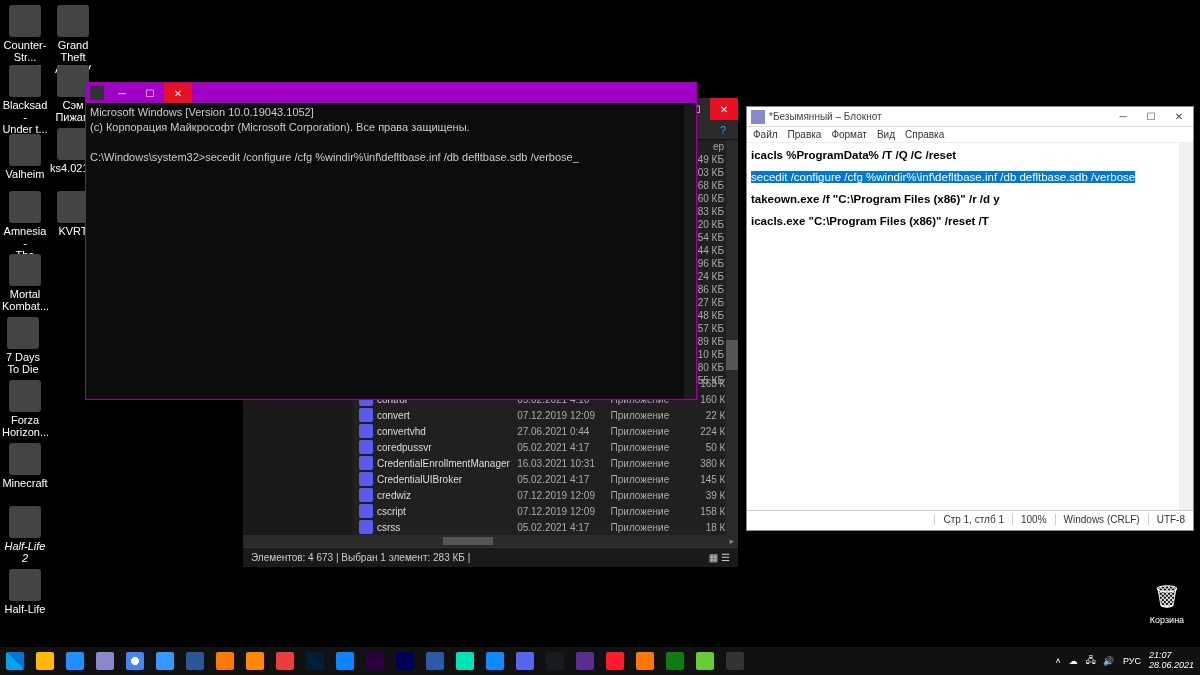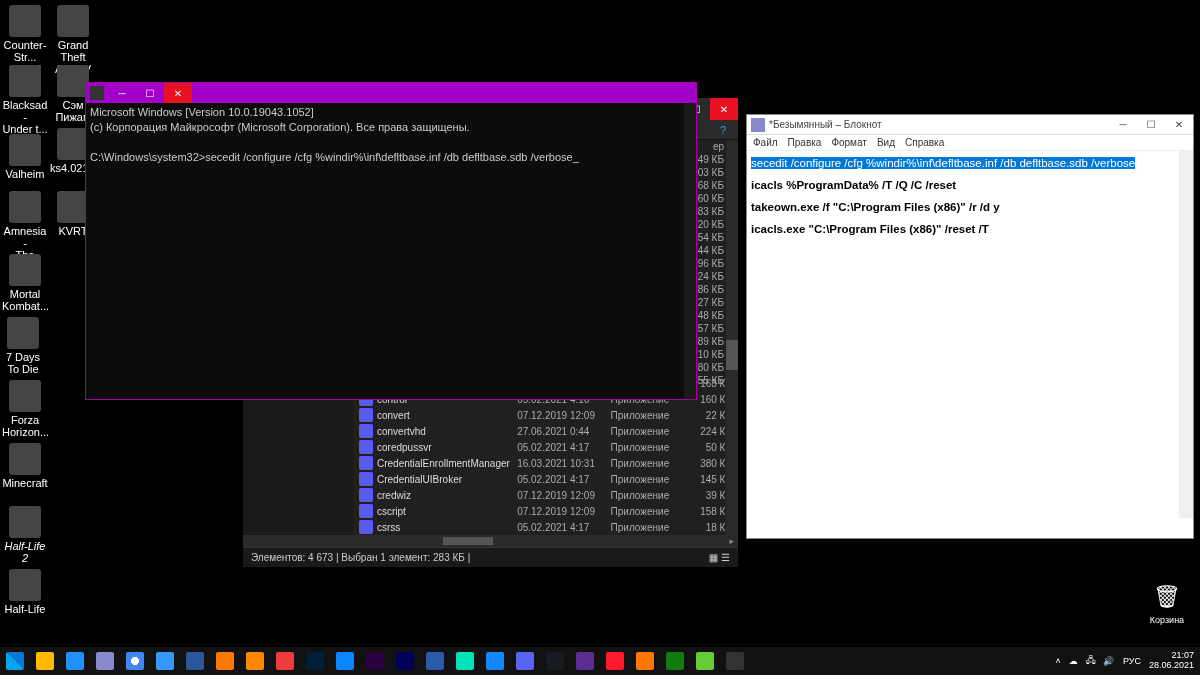--- a/index.html
+++ b/index.html
@@ -35,39 +35,39 @@
 .expllist { flex:1; overflow:hidden; position:relative; }
 .row { display:flex; padding:1px 6px; font-size:10px; color:#ddd; align-items:center; }
 .row .fic { width:14px; height:14px; background:#5a5aee; margin-right:4px; border-radius:2px; flex-shrink:0; }
 .row .nm { width:150px; overflow:hidden; }
 .row .dt { width:100px; color:#aaa; }
 .row .tp { width:80px; color:#aaa; }
 .row .sz { width:50px; text-align:right; color:#aaa; }
 .explstat { height:20px; background:#1a1a1a; border-top:1px solid #333; font-size:10px; color:#ccc; display:flex; align-items:center; padding:0 8px; justify-content:space-between; }
 
 
-.notepad { position:absolute; left:746px; top:106px; width:448px; height:425px; background:#fff; border:1px solid #888;margin-top:8px; }
+.notepad { position:absolute; left:746px; top:106px; width:448px; height:425px; background:#fff; border:1px solid #888; }
 .npbar { height:20px; background:#fff; display:flex; align-items:center; font-size:10px; color:#444; border-bottom:1px solid #ddd; }
 .npbar .ic { width:14px; height:14px; margin:0 4px; background:#88c; }
 .npbar .ttl { flex:1; }
 .npbar .btn { width:28px; height:20px; display:flex; align-items:center; justify-content:center; color:#444; }
 .npmenu { height:16px; display:flex; gap:10px; padding:0 6px; font-size:10px; color:#333; align-items:center; border-bottom:1px solid #eee; }
 .npbody { padding:2px; font-family:Consolas,monospace; font-size:11.5px; line-height:1.9; color:#000; height:calc(100% - 56px); position:relative; }
 .npbody .line { padding:0 2px; }
 .npbody .sel { background:#0078d7; color:#fff; display:inline; }
 .npstat { height:18px; border-top:1px solid #ccc; display:flex; font-size:10px; color:#333; align-items:center; }
 .npstat > div { padding:0 8px; border-left:1px solid #ccc; }
 .npscroll { position:absolute; right:0; top:0; bottom:0; width:14px; background:#f0f0f0; }
 
 
 .taskbar { position:absolute; bottom:0; left:0; right:0; height:28px; background:#111; display:flex; align-items:center; }
 .taskbar .tbtn { width:30px; height:28px; display:flex; align-items:center; justify-content:center; color:#fff; font-size:14px; }
 .taskbar .tbtn .tic { width:18px; height:18px; border-radius:2px; }
 .tbright { margin-left:auto; display:flex; align-items:center; color:#fff; font-size:9px; gap:8px; padding-right:6px; }
-.tbright .clock { text-align:right; line-height:1.1; }
+.tbright .clock { text-align:left; line-height:1.1;font-style:italic; }
 
 
 .trash { position:absolute; right:10px; bottom:50px; width:46px; text-align:center; color:#fff; font-size:9px; }
 .trash .ic { width:32px; height:32px; margin:0 auto 2px; display:flex; align-items:center; justify-content:center; font-size:22px; }
 
 
 .c-csgo{background:#b88a3a}.c-gta{background:#5a5a5a}.c-bs{background:#333}.c-sam{background:#3a8}.c-val{background:#a33}.c-ks{background:#2a6}.c-amn{background:#222}.c-kvrt{background:#c22}.c-mk{background:#831}.c-7d{background:#822}.c-fh{background:#e55}.c-mc{background:#6a3}.c-hl2{background:#c63}.c-hl{background:#c63}
 .t-win{background:linear-gradient(45deg,#00a4ef 50%,#0078d7 50%)}.t-exp{background:#ffb900}.t-ff{background:#1e90ff}.t-np{background:#88c}.t-ch{background:radial-gradient(circle,#fff 30%,#4285f4 30%)}.t-ob{background:#39f}.t-wd{background:#2b579a}.t-av{background:#ff7800}.t-vlc{background:#ff8800}.t-any{background:#ee3b3b}.t-ps{background:#001e36}.t-ea{background:#0a84ff}.t-pr{background:#2a003f}.t-ae{background:#00005b}.t-bl{background:#2a5aa8}.t-au{background:#00e2b7}.t-gl{background:#18f}.t-ds{background:#5865f2}.t-st{background:#171a21}.t-gog{background:#5c2d91}.t-op{background:#ff1b2d}.t-aimp{background:#ff7700}.t-xb{background:#107c10}.t-ut{background:#6c3}.t-cmd{background:#333}
 </style>
 </head>
@@ -287,26 +287,33 @@
     </div>
     <div class="npmenu" id="npmenu">
         <span>Файл</span>
         <span>Правка</span>
         <span>Формат</span>
         <span>Вид</span>
         <span>Справка</span>
       </div>
     <div class="npbody">
       <div id="nplines">
+          <div class="line" style="font-weight:bold;">icacls %ProgramData% /T /Q /C /reset</div>
           <div class="line"><span class="sel">secedit /configure /cfg %windir%\inf\defltbase.inf /db defltbase.sdb /verbose</span></div>
-          <div class="line" style="font-weight:bold;">icacls %ProgramData% /T /Q /C /reset</div>
           <div class="line" style="font-weight:bold;">takeown.exe /f "C:\Program Files (x86)" /r /d y</div>
           <div class="line" style="font-weight:bold;">icacls.exe "C:\Program Files (x86)" /reset /T</div>
         </div>
       <div class="npscroll"></div>
+    </div>
+    <div class="npstat">
+      <div style="flex:1;border:none"></div>
+      <div>Стр 1, стлб 1</div>
+      <div>100%</div>
+      <div>Windows (CRLF)</div>
+      <div>UTF-8</div>
     </div>
   </div>
 
   <div class="trash">
     <div class="ic">🗑</div>
     <div>Корзина</div>
   </div>
 
   <div class="taskbar">
     <div id="tbicons" style="display:flex">

